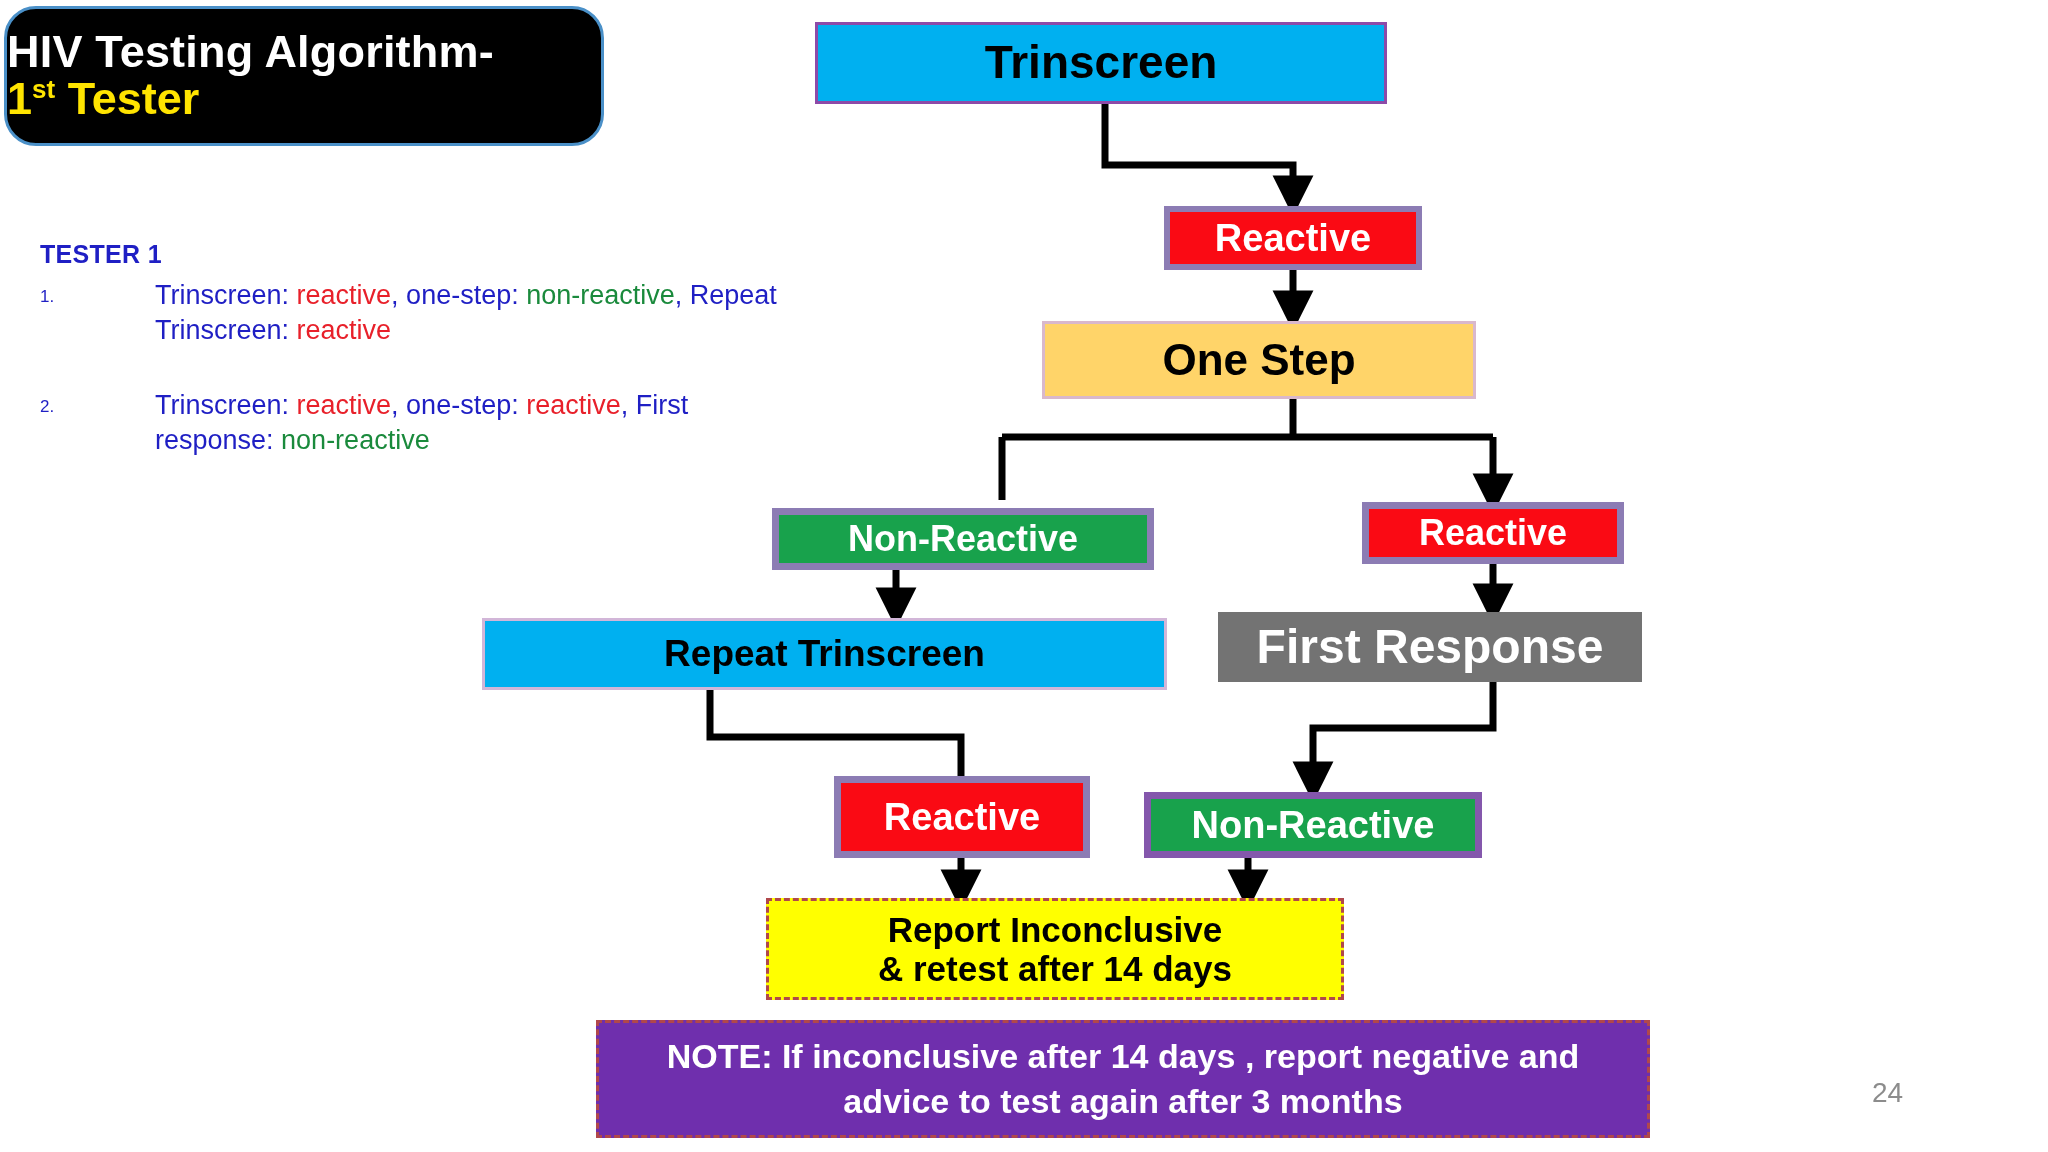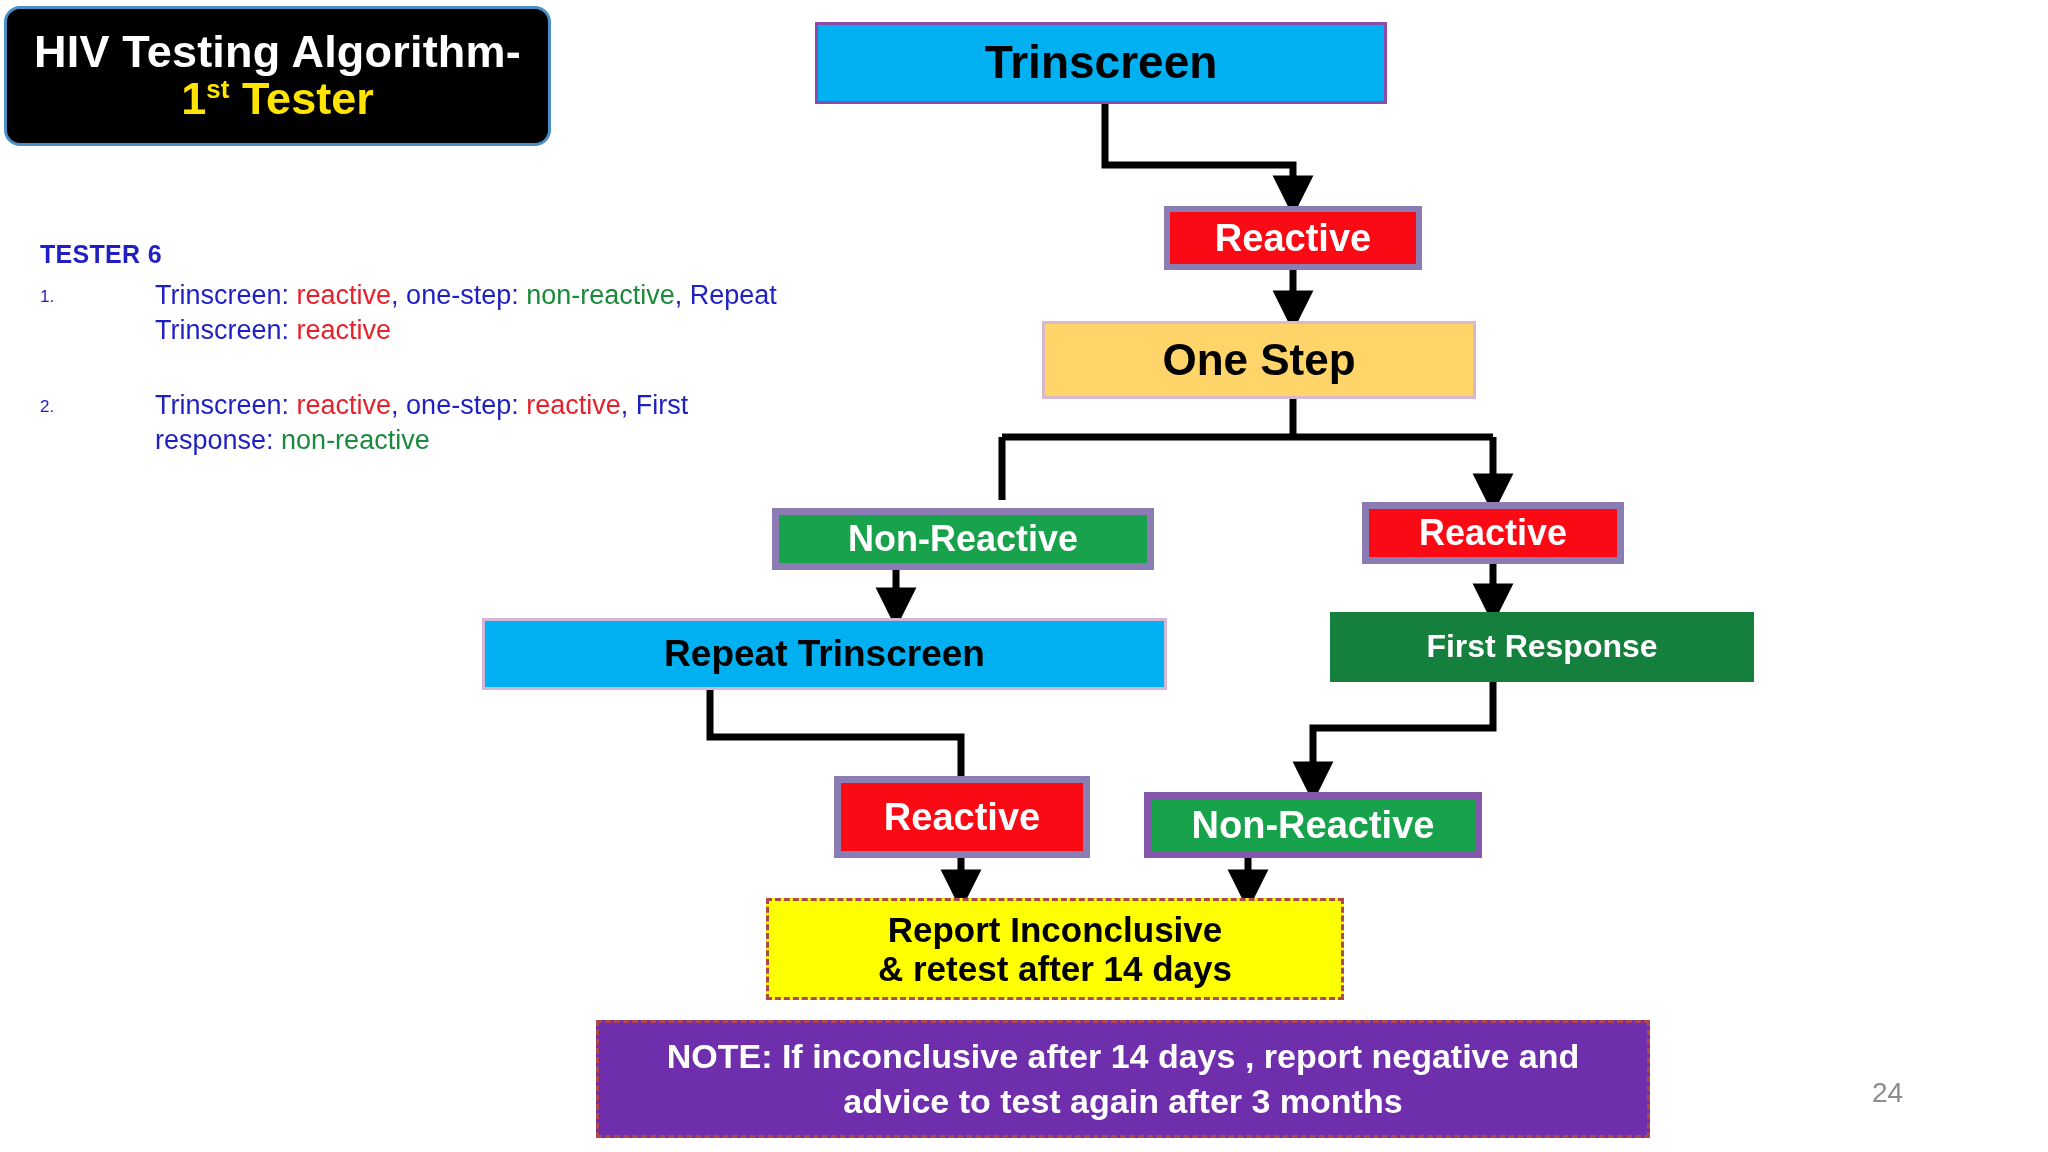--- a/index.html
+++ b/index.html
@@ -16,29 +16,28 @@
     height: 1152px;
     background: #ffffff;
     overflow: hidden;
   }
 
   
   #title-plaque {
     position: absolute;
     left: 4px;
     top: 6px;
-    width: 547px;
+    width: 600px;
     height: 140px;
     background: #000000;
     border: 3px solid #4a90c8;
-    border-radius: 16px;
+    border-radius: 32px;
     box-sizing: border-box;
     display: flex;
     flex-direction: column;
-    align-items: center;
     justify-content: center;
     line-height: 1.04;
   }
   #title-line1 {
     color: #ffffff;
     font-size: 45px;
     font-weight: 700;
     letter-spacing: .2px;
   }
   #title-line2 {
@@ -135,25 +134,25 @@
     font-size: 36px;
   }
   .n-repeat {
     left: 482px; top: 618px; width: 685px; height: 72px;
     background: #00b0f0;
     border: 3px solid #d2b6d8;
     color: #000000;
     font-size: 37px;
   }
   .n-firstresponse {
-    left: 1330px; top: 612px; width: 424px; height: 70px;
-    background: #15803d;
+    left: 1218px; top: 612px; width: 424px; height: 70px;
+    background: #737373;
     border: 0;
     color: #ffffff;
-    font-size: 32px;
+    font-size: 48px;
   }
   .n-reactive-3 {
     left: 834px; top: 776px; width: 256px; height: 82px;
     background: #fa0a14;
     border: 7px solid #8c7cb4;
     color: #ffffff;
     font-size: 38px;
   }
   .n-nonreactive-2 {
     left: 1144px; top: 792px; width: 338px; height: 66px;
@@ -202,21 +201,21 @@
 </head>
 <body>
 
 <div id="stage">
 
   <div id="title-plaque">
     <div id="title-line1">HIV Testing Algorithm-</div>
     <div id="title-line2"><span>1</span><span class="sup">st</span><span> Tester</span></div>
   </div>
 
-  <div id="tester-heading">TESTER 6</div>
+  <div id="tester-heading">TESTER 1</div>
 
   <div class="bullet-row" id="bullet-1">
     <span class="bullet-num">1.</span>
     <span class="bullet-text">
       <span class="c-blue">Trinscreen: </span><span class="c-red">reactive</span><span class="c-blue">, </span><span class="c-blue">one-step</span><span class="c-blue">: </span><span class="c-green">non-reactive</span><span class="c-blue">, Repeat Trinscreen: </span><span class="c-red">reactive</span>
     </span>
   </div>
 
   <div class="bullet-row" id="bullet-2">
     <span class="bullet-num">2.</span>

